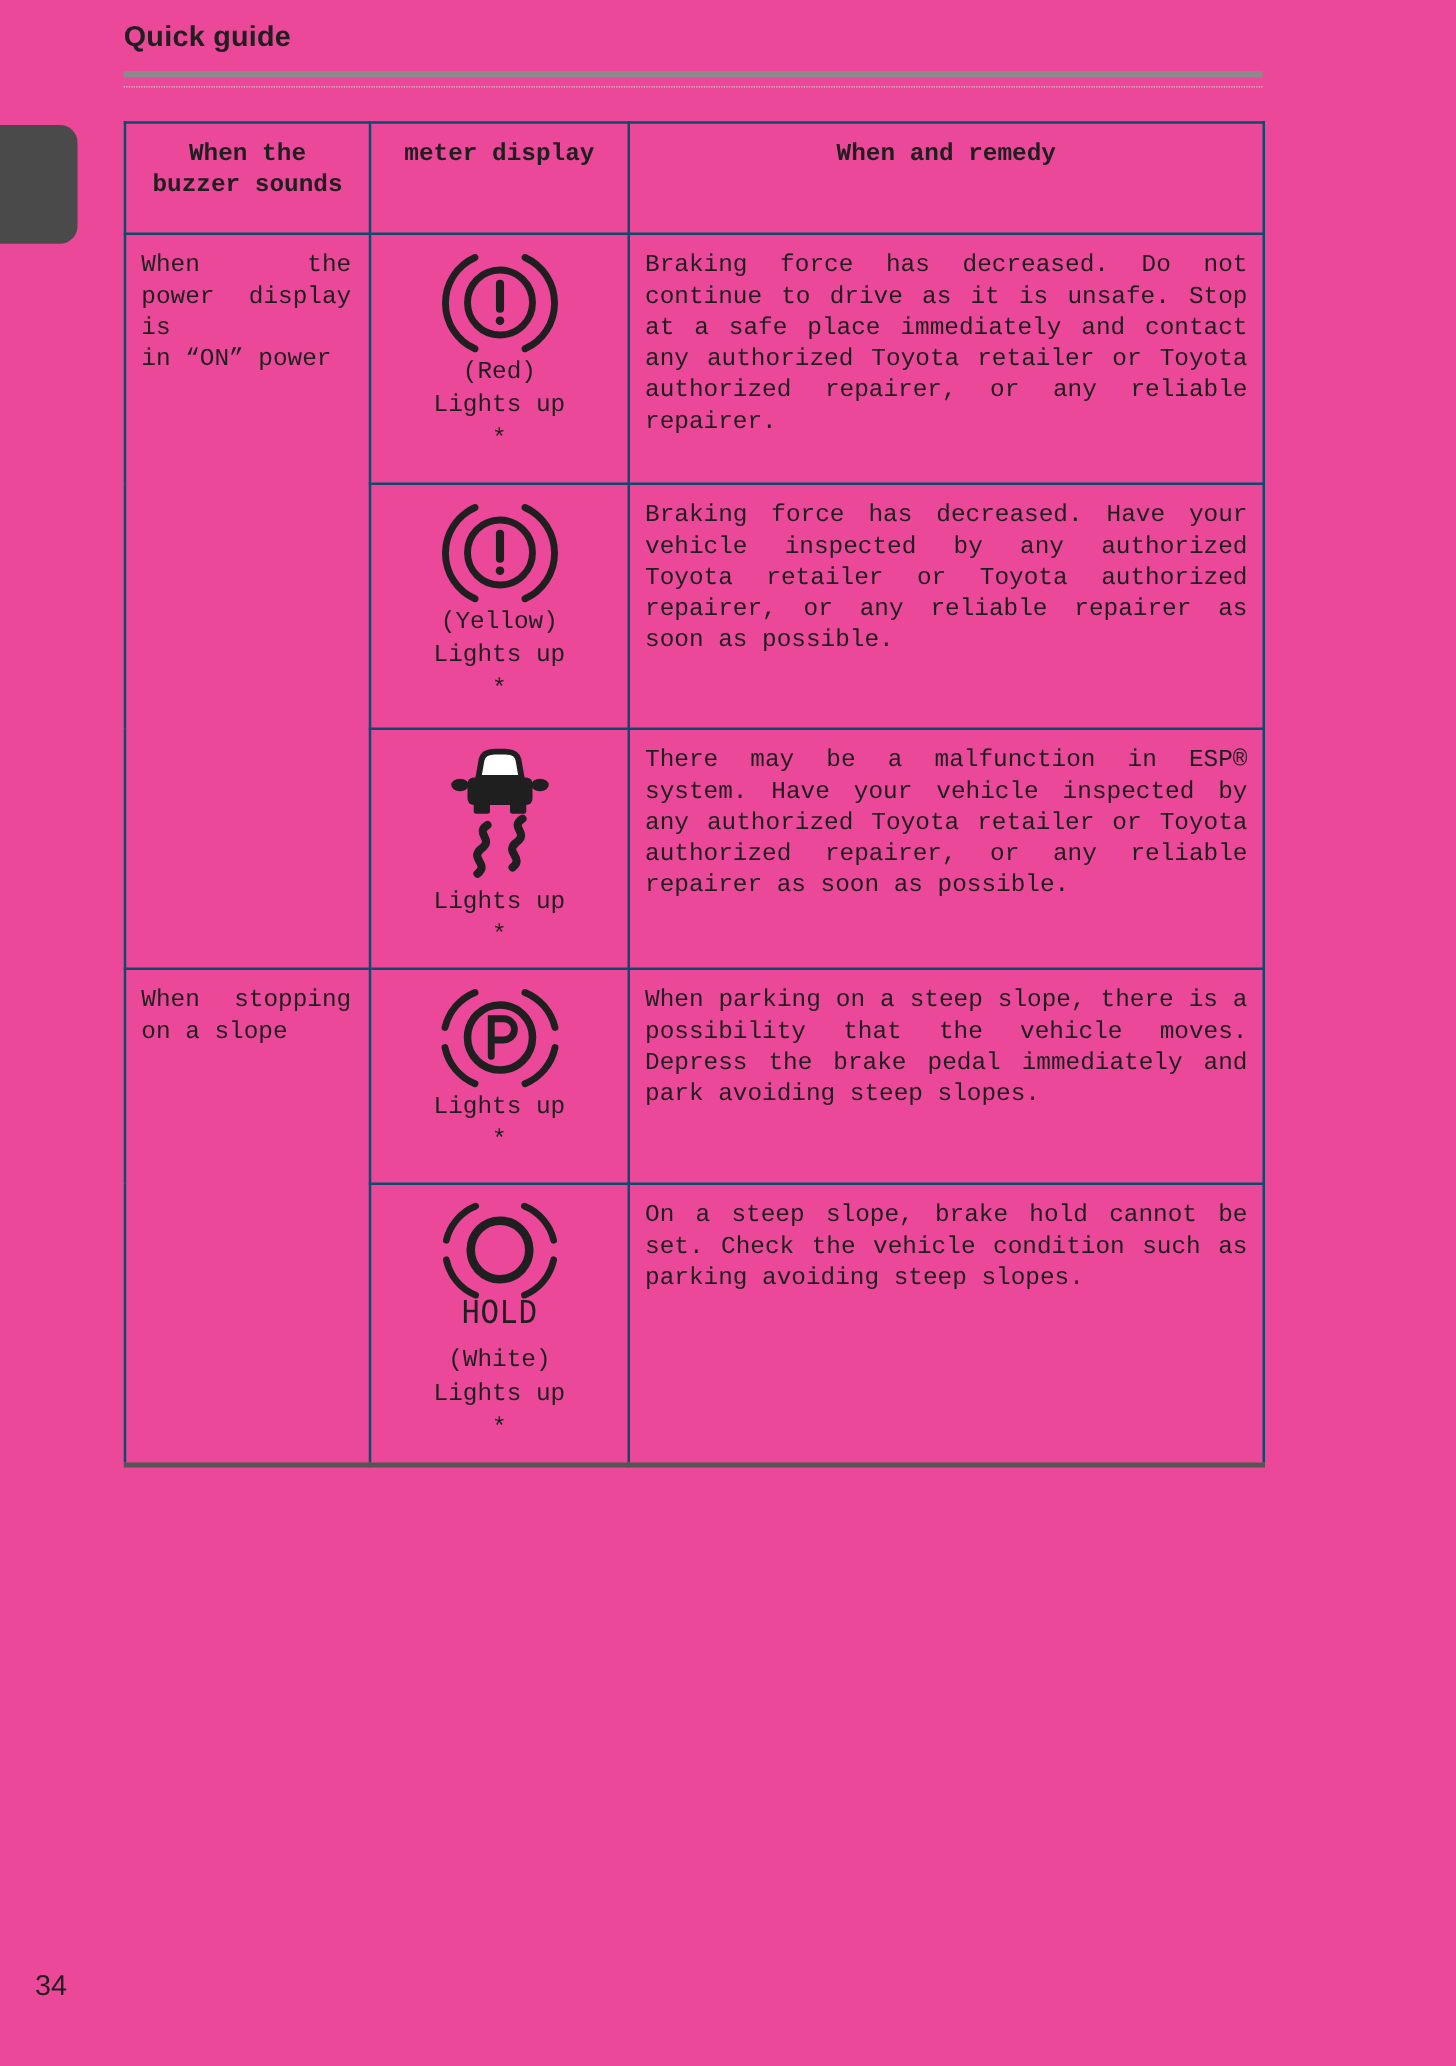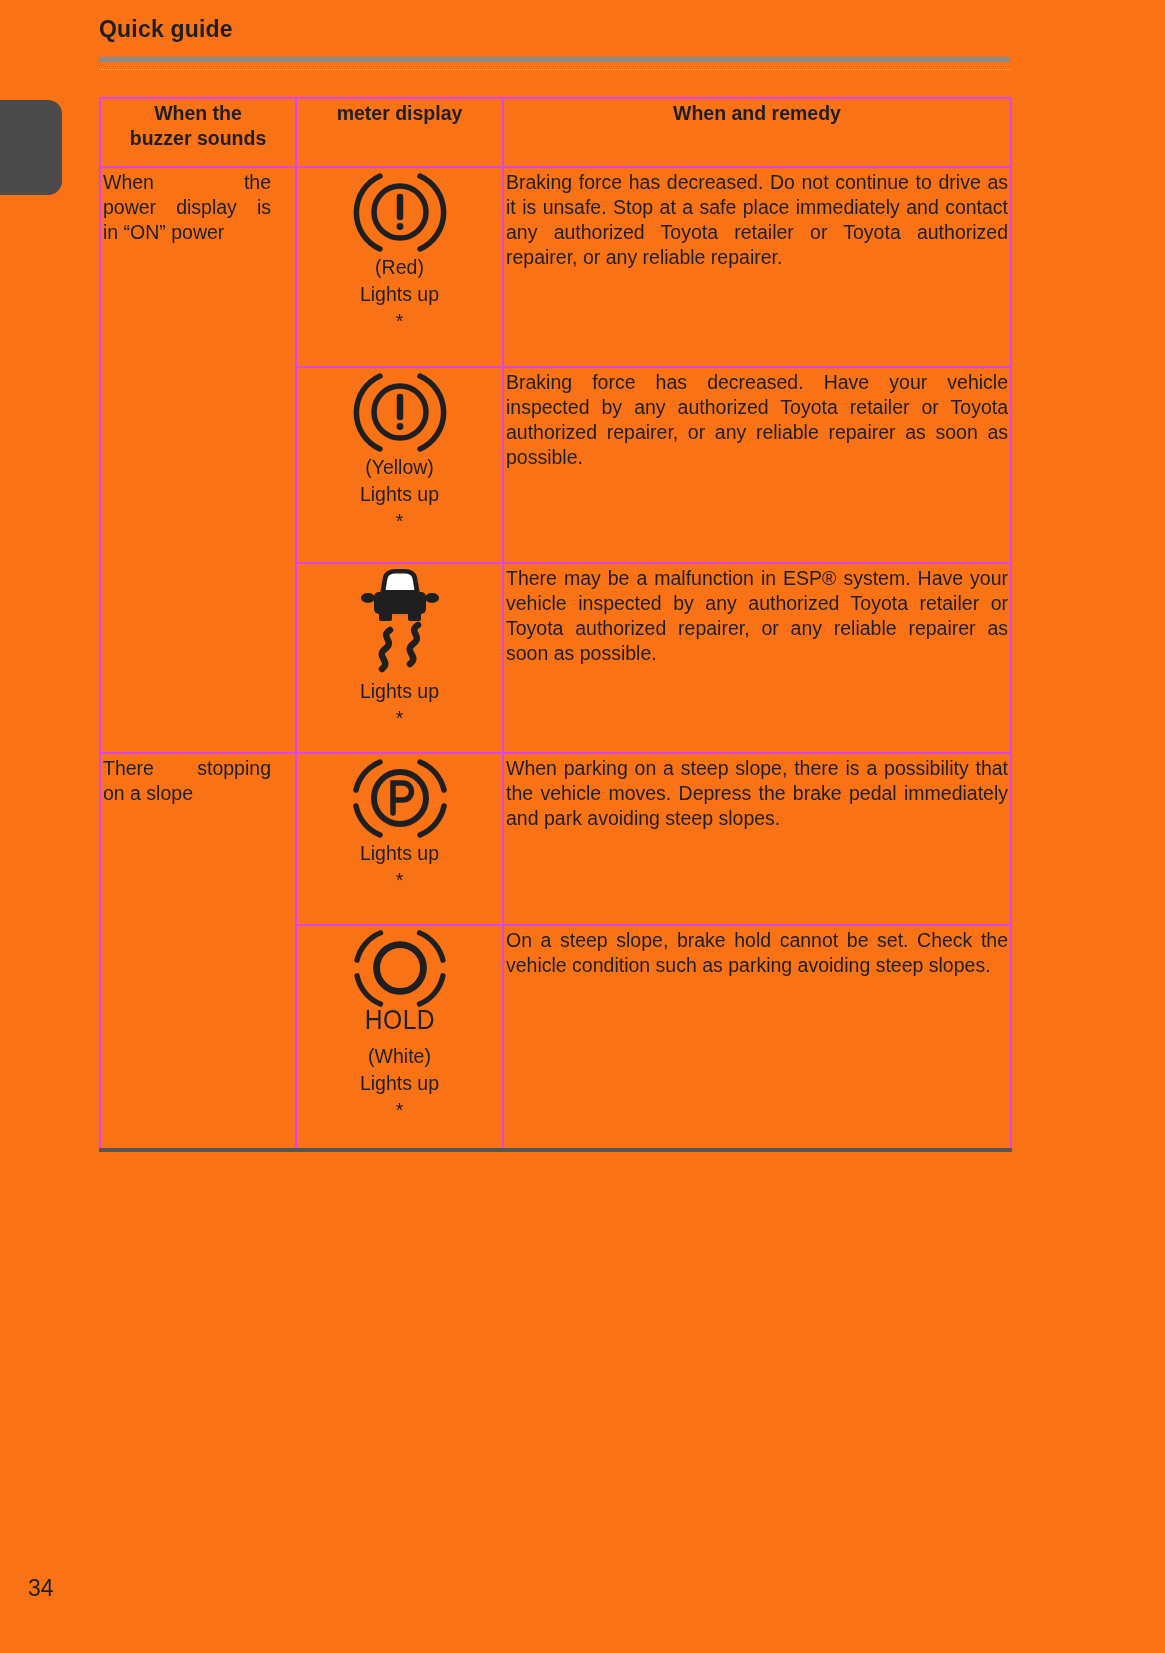--- a/index.html
+++ b/index.html
@@ -1,17 +1,17 @@
 <!DOCTYPE html>
 <html><head>
 <meta charset="utf-8">
 <style>
   html,body { margin:0; padding:0; background:#ffffff; }
   .page {
-    position:relative; width:1165px; height:1653px; background:#f97316;
+    position:relative; width:1165px; height:1653px; background:#ec4899;
     font-family:"Liberation Sans", sans-serif; color:#1f1f1f;
     overflow:hidden;
   }
   .page-title {
     position:absolute; left:99px; top:16px;
     font-size:23px; font-weight:bold; letter-spacing:0.2px;
   }
   .title-rule {
     position:absolute; left:99px; top:57px; width:911px; height:5px;
     background:#8a8a8a;
@@ -29,22 +29,22 @@
   }
 
   table.guide {
     position:absolute; left:99px; top:97px;
     border-collapse:collapse; table-layout:fixed;
     width:911px;
     border:2px solid #222222;
     border-bottom:4px solid #555555;
   }
   table.guide th, table.guide td {
-    border:2px solid #d946ef; padding:2px; vertical-align:top;
-    font-size:19.5px; line-height:25px;
+    border:2px solid #0c4a6e; padding:12px; vertical-align:top;
+    font-size:19.5px; line-height:25px;font-family:Liberation Mono, monospace;
   }
   th.hdr {
     font-weight:bold; text-align:center; vertical-align:middle;
     white-space:pre-line; font-size:19.5px; line-height:24px;
     height:63px;
   }
   td.cond { padding:5px 8px 0 9px; }
   .cond-line { width:168px; text-align:justify; text-align-last:justify; }
   .cond-line:last-child { text-align-last:left; }
 
@@ -158,21 +158,21 @@
             <div class="meter-cap">*</div>
           </div>
         </td>
         <td class="remedy">
           <div class="remedy-text">There may be a malfunction in ESP® system. Have your vehicle inspected by any authorized Toyota retailer or Toyota authorized repairer, or any reliable repairer as soon as possible.</div>
         </td>
       </tr>
 
       <tr style="height:172px">
         <td class="cond" rowspan="2">
-          <div class="cond-line">There stopping</div>
+          <div class="cond-line">When stopping</div>
           <div class="cond-line">on a slope</div>
         </td>
         <td class="meter">
           <div class="meter-stack">
             <svg class="icon" width="112" height="84" viewBox="0 0 112 84">
               <path class="stroke" d="M36,6 A40,40 0 0 0 12,34"></path>
               <path class="stroke" d="M12,50 A40,40 0 0 0 36,79"></path>
               <path class="stroke" d="M76,6 A40,40 0 0 1 100,34"></path>
               <path class="stroke" d="M100,50 A40,40 0 0 1 76,79"></path>
               <circle class="stroke" style="stroke-width:6" cx="56" cy="42" r="26"></circle>

